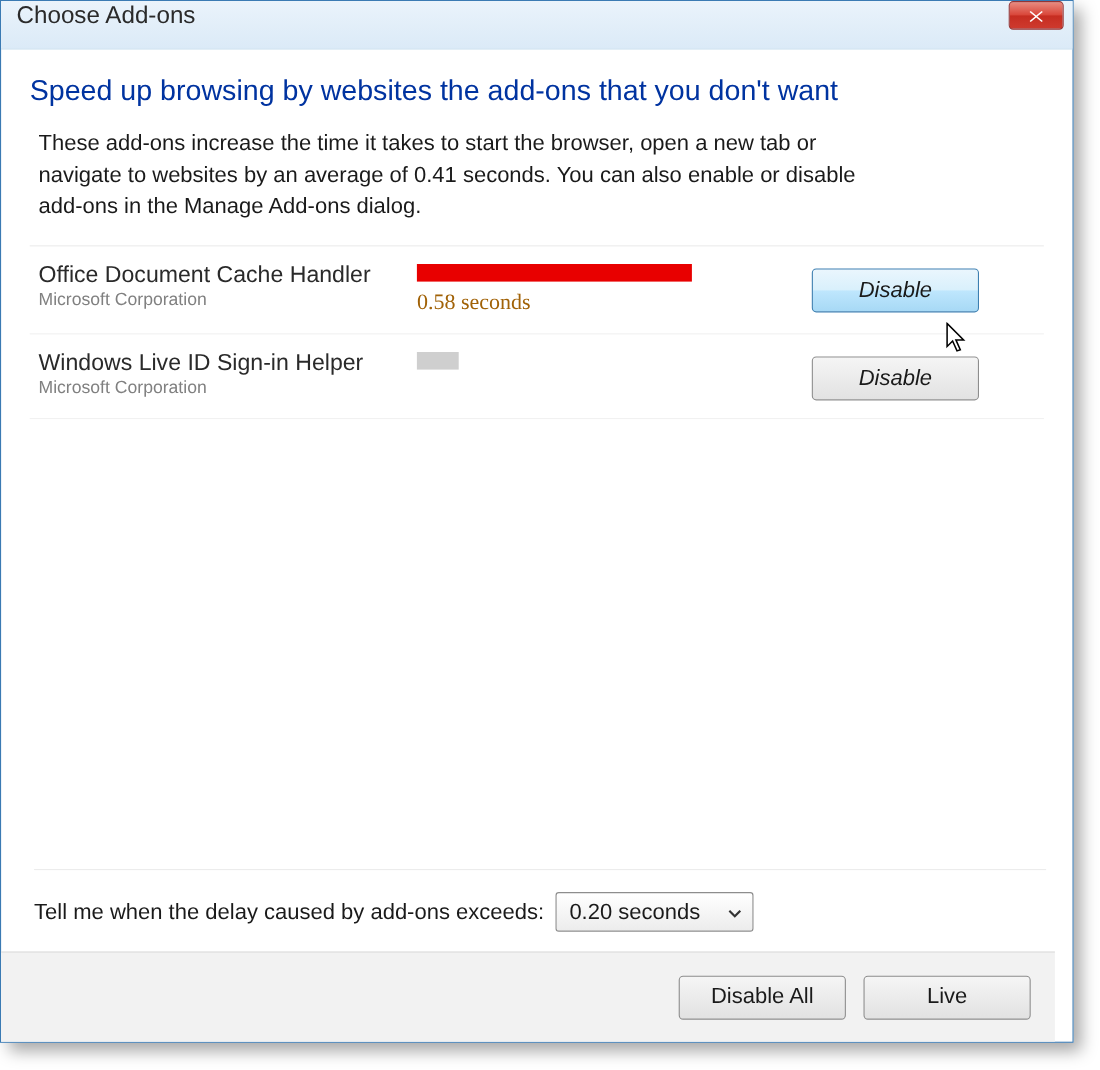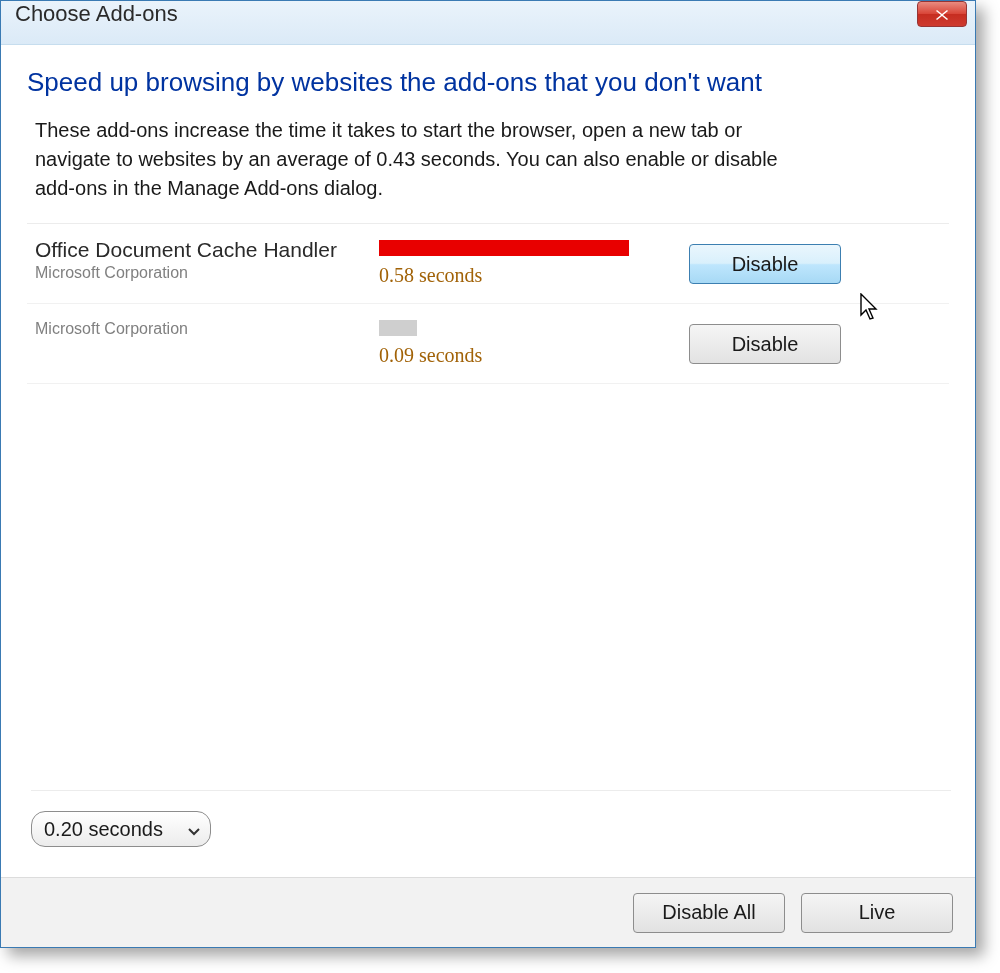--- a/index.html
+++ b/index.html
@@ -68,21 +68,21 @@
     .row:last-child { border-bottom: 1px solid #f1f1f1; }
     .col-name { width: 352px; padding-left: 8px; }
     .addon-name { color: #2a2a2a; font-size: 21px; }
     .addon-pub { color: #808080; font-size: 16px; margin-top: 2px; }
 
     .col-time { width: 310px; padding-top: 2px; }
     .bar-red { height: 16px; background: #e80000; width: 250px; margin-bottom: 8px; }
     .bar-gray { height: 16px; background: #cfcfcf; width: 38px; margin-bottom: 8px; }
     .time-label { color: #a16207; font-size: 20px; font-family: Liberation Serif, serif; }
 
-    .col-action { flex: 1; display:flex; justify-content:flex-start; align-items:center; padding-right: 10px; padding-top: 6px; }
+    .col-action { flex: 1; display:flex; justify-content:center; align-items:center; padding-right: 10px; padding-top: 6px; font-style: italic; }
 
     .btn {
       width: 152px; height: 40px;
       border: 1px solid #8d8d8d;
       border-radius: 4px;
       background: linear-gradient(#f5f5f5, #e2e2e2);
       font-size: 20px;
       color: #1a1a1a;
       cursor: pointer;
       display:flex; align-items:center; justify-content:center;
@@ -109,32 +109,32 @@
       align-items:center;
       border-top: 1px solid #ececec;
       padding-top: 20px;
       font-size: 20px;
       color: #1a1a1a;
     }
     .threshold-row label { margin-right: 10px; }
     .select {
       width: 180px; height: 36px;
       border: 1px solid #8d8d8d;
-      border-radius: 14px;
+      border-radius: 3px;
       background: linear-gradient(#fff, #ececec);
       display:flex; align-items:center; justify-content:space-between;
       padding: 0 10px 0 12px;
       cursor: pointer;
     }
     .select .chev { margin-left: 8px; }
 
     .footer {
       position: absolute;
-      left: 0; right: 0; bottom: 0;
-      height: 70px;
+      left: 0; right: 16px; bottom: 0;
+      height: 82px;
       border-top: 1px solid #dcdcdc;
       background: #f2f2f2;
       display:flex;
       justify-content:flex-end;
       align-items:center;
       gap: 16px;
       padding-right: 22px;
     }
   </style>
 </head>
@@ -148,21 +148,21 @@
       <span>
         <svg viewBox="0 0 14 12">
             <path d="M2 1 L7 5 L12 1 L13 2 L8 6 L13 10 L12 11 L7 7 L2 11 L1 10 L6 6 L1 2 Z" fill="#fff"></path>
           </svg>
       </span>
     </div>
   </div>
 
   <div class="body-area">
     <div class="headline">Speed up browsing by websites the add-ons that you don't want</div>
-    <div class="intro">These add-ons increase the time it takes to start the browser, open a new tab or navigate to websites by an average of 0.43 seconds. You can also enable or disable add-ons in the Manage Add-ons dialog.</div>
+    <div class="intro">These add-ons increase the time it takes to start the browser, open a new tab or navigate to websites by an average of 0.41 seconds. You can also enable or disable add-ons in the Manage Add-ons dialog.</div>
 
     <div class="list">
 
       <div class="row">
         <div class="col-name">
           <div class="addon-name">Office Document Cache Handler</div>
           <div class="addon-pub">Microsoft Corporation</div>
         </div>
         <div class="col-time">
           <div class="bar-red"></div>
@@ -170,41 +170,42 @@
         </div>
         <div class="col-action">
           <div class="btn btn-hover">
             <span>Disable</span>
           </div>
         </div>
       </div>
 
       <div class="row">
         <div class="col-name">
+          <div class="addon-name">Windows Live ID Sign-in Helper</div>
           <div class="addon-pub">Microsoft Corporation</div>
         </div>
         <div class="col-time">
           <div class="bar-gray"></div>
-          <div class="time-label">0.09 seconds</div>
         </div>
         <div class="col-action">
           <div class="btn">
             <span>Disable</span>
           </div>
         </div>
       </div>
 
     </div>
   </div>
 
   <svg class="cursor" viewBox="0 0 20 28">
     <path d="M1 1 L1 22 L6 17 L10 26 L13 25 L9 16 L16 16 Z" fill="#fff" stroke="#000" stroke-width="1.4"></path>
   </svg>
 
   <div class="threshold-row">
+    <label>Tell me when the delay caused by add-ons exceeds:</label>
     <div class="select">
       <span>0.20 seconds</span>
       <span class="chev">
         <svg width="12" height="8" viewBox="0 0 12 8">
             <path d="M1 1 L6 6 L11 1" fill="none" stroke="#333" stroke-width="2"></path>
           </svg>
       </span>
     </div>
   </div>
 

